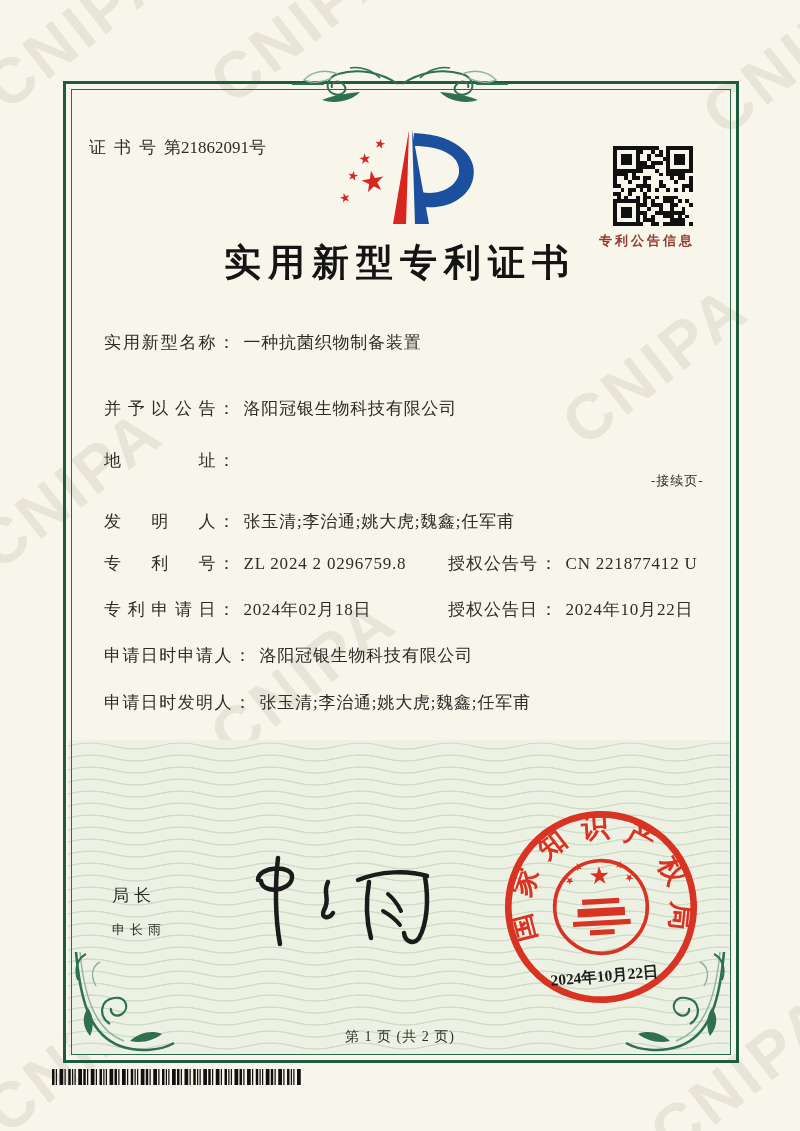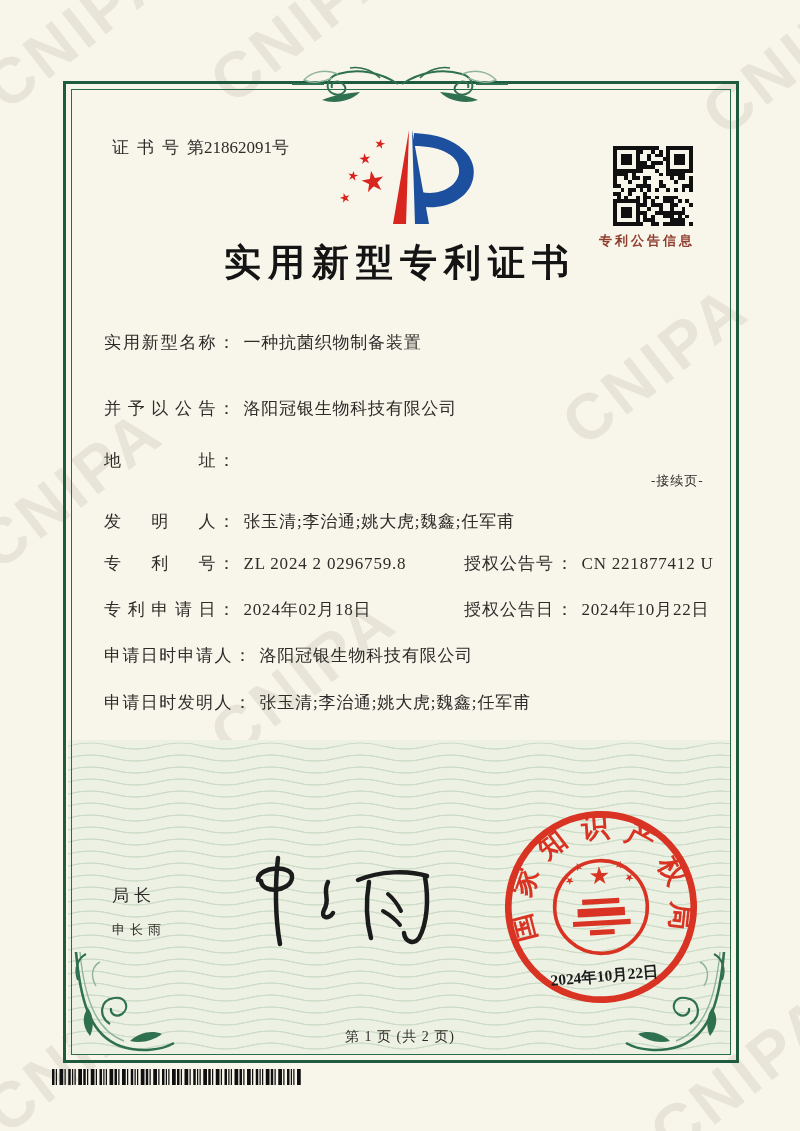--- a/index.html
+++ b/index.html
@@ -10,40 +10,40 @@
       font-weight:700;font-size:64px;letter-spacing:4px;color:rgba(125,115,95,0.13);
       transform:rotate(-38deg);pointer-events:none;white-space:nowrap;}
   
   .frame-outer{position:absolute;left:63px;top:81px;width:670px;height:976px;
       border:3px solid #1f5b3e;}
   .frame-inner{position:absolute;left:71px;top:89px;width:658px;height:964px;
       border:1px solid #2a6b4c;}
   
   .waves{position:absolute;left:68px;top:740px;width:662px;height:315px;}
   
-  .certno{position:absolute;left:112px;top:136px;font-size:17px;}
+  .certno{position:absolute;left:89px;top:136px;font-size:17px;}
   .certno .sp{letter-spacing:8px;}
   .logo{position:absolute;left:322px;top:126px;}
   .qr{position:absolute;left:613px;top:146px;width:80px;height:80px;}
   .qr-label{position:absolute;left:599px;top:232px;font-size:13px;letter-spacing:3px;
       color:#8f3d2c;font-weight:700;}
   .title{position:absolute;left:0;top:238px;width:800px;text-align:center;
       font-size:37px;font-weight:700;letter-spacing:7px;color:#141414;}
   
   .row{position:absolute;left:104px;display:flex;align-items:flex-start;
       font-size:17px;letter-spacing:0.5px;line-height:26px;}
   .lbl{display:inline-block;width:112px;text-align:justify;text-align-last:justify;}
   .lbl.wide{width:128px;text-align-last:justify;}
   .lbl.natural{width:auto;text-align-last:auto;letter-spacing:1px;}
   .colon{margin:0 8px 0 2px;}
   .val{letter-spacing:0.8px;}
   .val.addr{width:452px;}
   .cont-note{position:absolute;left:651px;top:472px;font-size:13px;font-weight:400;
       letter-spacing:1px;}
-  .rcol{left:464px;}
+  .rcol{left:448px;}
   
   .statement{position:absolute;left:70px;top:762px;width:664px;font-size:15px;
       line-height:31px;letter-spacing:0.6px;color:#1e1c1a;font-weight:500;}
   .statement .l1{text-indent:56px;}
   .statement .l2{text-indent:4px;}
   
   .sig-title{position:absolute;left:112px;top:884px;font-size:17px;letter-spacing:5px;}
   .sig-name{position:absolute;left:112px;top:921px;font-size:13px;letter-spacing:5px;}
   .autograph{position:absolute;left:228px;top:848px;}
   .seal{position:absolute;left:498px;top:804px;transform:rotate(-3deg);}

